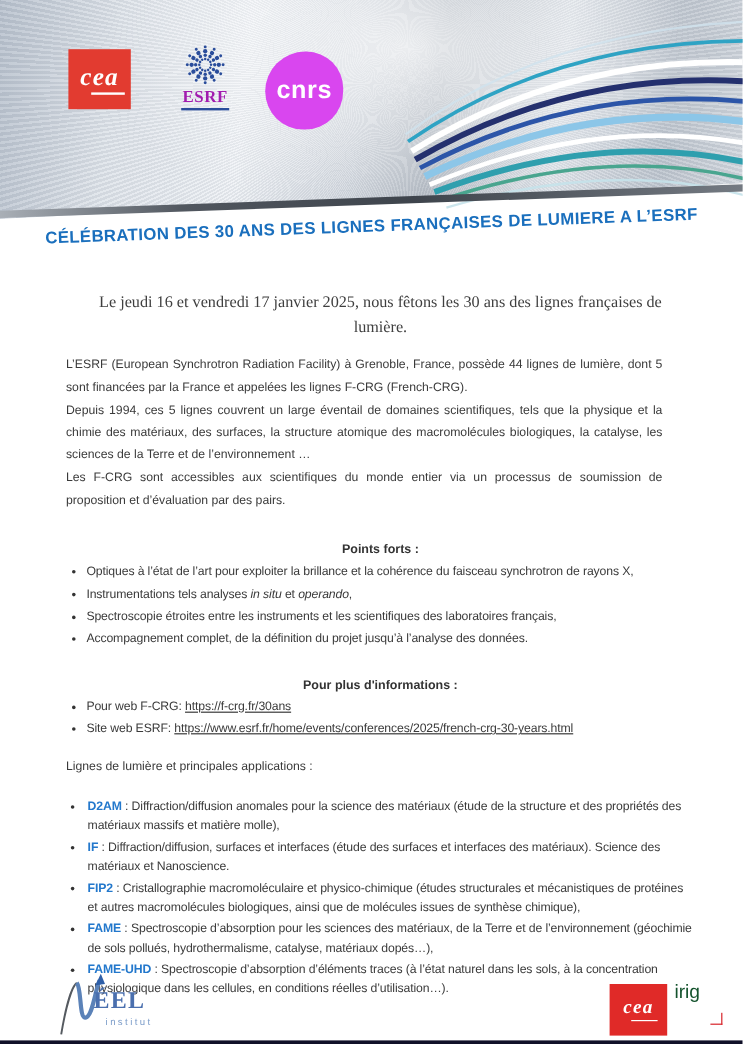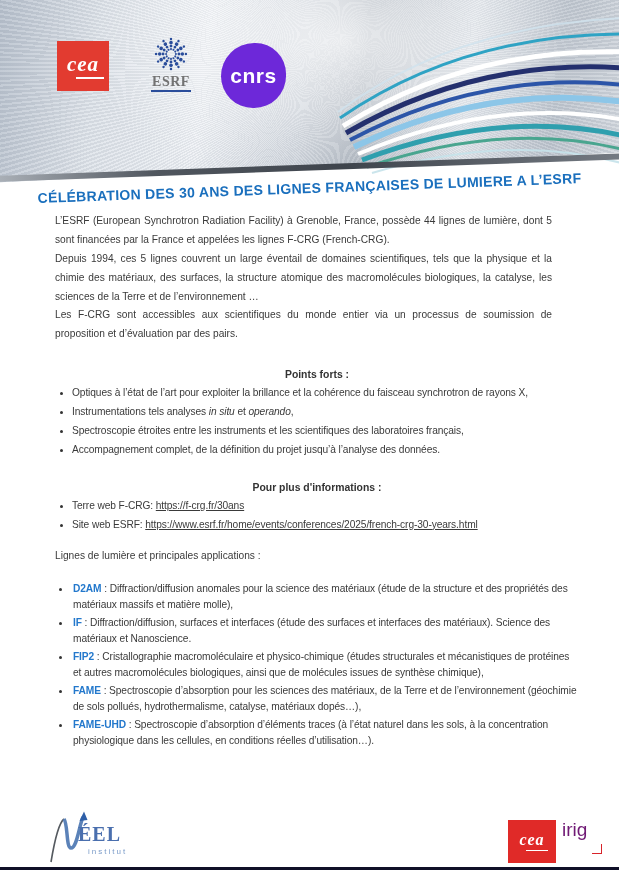--- a/index.html
+++ b/index.html
@@ -42,27 +42,27 @@
   .cea-logo .cea-text {
     color: #fff; font-family: "Liberation Serif", serif; font-style: italic;
     font-size: 21px; font-weight: bold; letter-spacing: 1px;
   }
   .cea-underline { width: 28px; height: 2px; background: #fff; margin: 2px 0 0 14px; }
 
   .esrf-logo { position: absolute; left: 142px; top: 37px; width: 58px; text-align: center; }
   .esrf-logo .burst { display: block; margin: 0 auto 1px; }
   .esrf-logo .esrf-text {
     font-family: "Liberation Serif", serif; font-weight: bold; font-size: 14px;
-    color: #737373; letter-spacing: .5px;
+    color: #a21caf; letter-spacing: .5px;
     border-bottom: 2px solid #2a4d9b; padding: 0 1px 1px;
   }
 
   .cnrs-logo {
     position: absolute; left: 221px; top: 43px; width: 65px; height: 65px;
-    background: #6d28d9; border-radius: 52% 48% 50% 50%;
+    background: #d946ef; border-radius: 52% 48% 50% 50%;
     display: flex; align-items: center; justify-content: center;
   }
   .cnrs-logo .cnrs-text { color: #fff; font-size: 21px; font-weight: bold; letter-spacing: .5px; }
 
   .fcrg-logo { position: absolute; left: 398px; top: 6px; width: 120px; height: 62px; }
   .fcrg-logo .burst { position: absolute; left: 30px; top: -2px; }
   .fcrg-text-row { position: absolute; left: 6px; top: 16px; white-space: nowrap; }
   .fcrg-prefix { font-size: 10px; font-weight: bold; color: #8a94a2; vertical-align: 4px; }
   .fcrg-name {
     font-size: 24px; font-weight: 800; color: #2b4fa8; letter-spacing: 3px;
@@ -109,21 +109,21 @@
   .irig-cea {
     position: absolute; left: 508px; top: 820px; width: 48px; height: 43px;
     background: #e02a28; display: flex; flex-direction: column;
     align-items: center; justify-content: center; line-height: 1;
   }
   .irig-cea .cea-text {
     color: #fff; font-family: "Liberation Serif", serif; font-style: italic;
     font-weight: bold; font-size: 16px; letter-spacing: 1px;
   }
   .irig-cea .cea-underline { width: 22px; height: 1.5px; margin: 2px 0 0 10px; }
-  .irig-label { position: absolute; left: 562px; top: 820px; font-size: 19px; color: #701a75; line-height: 1; }
+  .irig-label { position: absolute; left: 562px; top: 820px; font-size: 16px; color: #14532d; line-height: 1; }
   .irig-bracket {
     position: absolute; left: 592px; top: 844px; width: 10px; height: 10px;
     border-right: 1.5px solid #d8232a; border-bottom: 1.5px solid #d8232a;
   }
   .bottom-rule { position: absolute; left: 0; top: 867px; width: 619px; height: 3px; background: #101028; }
 </style>
 </head>
 <body>
 
 <svg width="0" height="0" style="position:absolute" aria-hidden="true">
@@ -185,38 +185,39 @@
       <span class="cnrs-text">cnrs</span>
     </div>
 
 
     <div class="diagonal-stripe"></div>
     <div class="banner-title">CÉLÉBRATION DES 30 ANS DES LIGNES FRANÇAISES DE LUMIERE A L’ESRF</div>
   </div>
 
   <div class="content">
 
+    <p class="intro-heading">Le jeudi 16 et vendredi 17 janvier 2025, nous fêtons les 30 ans des lignes françaises de lumière.</p>
 
     <div class="about">
       <p>L’ESRF (European Synchrotron Radiation Facility) à Grenoble, France, possède 44 lignes de lumière, dont 5 sont financées par la France et appelées les lignes F-CRG (French-CRG).</p>
       <p>Depuis 1994, ces 5 lignes couvrent un large éventail de domaines scientifiques, tels que la physique et la chimie des matériaux, des surfaces, la structure atomique des macromolécules biologiques, la catalyse, les sciences de la Terre et de l’environnement …</p>
       <p>Les F-CRG sont accessibles aux scientifiques du monde entier via un processus de soumission de proposition et d’évaluation par des pairs.</p>
     </div>
 
     <div class="section-title">Points forts :</div>
     <ul class="bullets">
       <li>Optiques à l’état de l’art pour exploiter la brillance et la cohérence du faisceau synchrotron de rayons X,</li>
       <li><span>Instrumentations tels analyses </span><em>in situ</em><span> et </span><em>operando</em><span>,</span></li>
       <li>Spectroscopie étroites entre les instruments et les scientifiques des laboratoires français,</li>
       <li>Accompagnement complet, de la définition du projet jusqu’à l’analyse des données.</li>
     </ul>
 
     <div class="section-title">Pour plus d'informations :</div>
     <ul class="bullets">
-      <li><span>Terre web F-CRG: </span><a class="doc-link">https://f-crg.fr/30ans</a></li>
+      <li><span>Pour web F-CRG: </span><a class="doc-link">https://f-crg.fr/30ans</a></li>
       <li><span>Site web ESRF: </span><a class="doc-link">https://www.esrf.fr/home/events/conferences/2025/french-crg-30-years.html</a></li>
     </ul>
 
     <div class="plain-title">Lignes de lumière et principales applications :</div>
     <ul class="beamlines">
       <li><span class="bl-name">D2AM</span><span> : </span><span>Diffraction/diffusion anomales pour la science des matériaux (étude de la structure et des propriétés des matériaux massifs et matière molle),</span></li>
       <li><span class="bl-name">IF</span><span> : </span><span>Diffraction/diffusion, surfaces et interfaces (étude des surfaces et interfaces des matériaux). Science des matériaux et Nanoscience.</span></li>
       <li><span class="bl-name">FIP2</span><span> : </span><span>Cristallographie macromoléculaire et physico-chimique (études structurales et mécanistiques de protéines et autres macromolécules biologiques, ainsi que de molécules issues de synthèse chimique),</span></li>
       <li><span class="bl-name">FAME</span><span> : </span><span>Spectroscopie d’absorption pour les sciences des matériaux, de la Terre et de l’environnement (géochimie de sols pollués, hydrothermalisme, catalyse, matériaux dopés…),</span></li>
       <li><span class="bl-name">FAME-UHD</span><span> : </span><span>Spectroscopie d’absorption d’éléments traces (à l’état naturel dans les sols, à la concentration physiologique dans les cellules, en conditions réelles d’utilisation…).</span></li>

